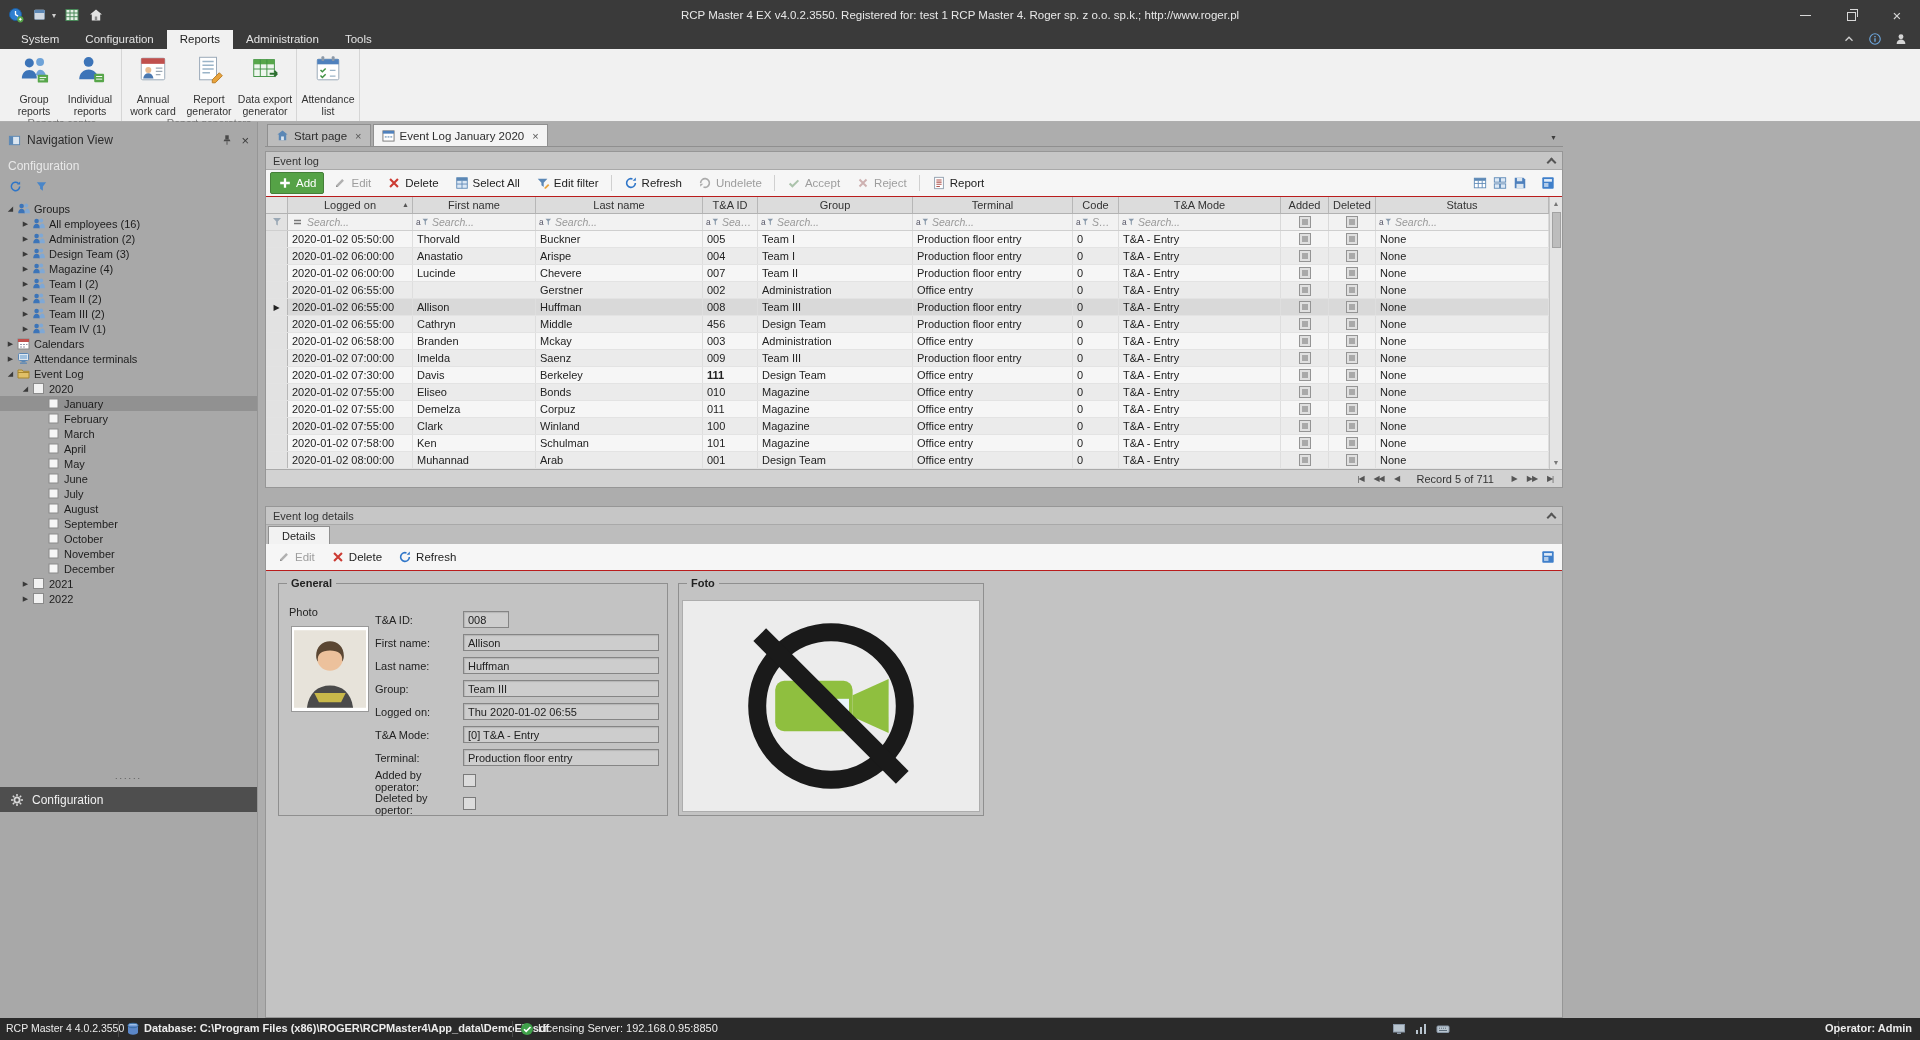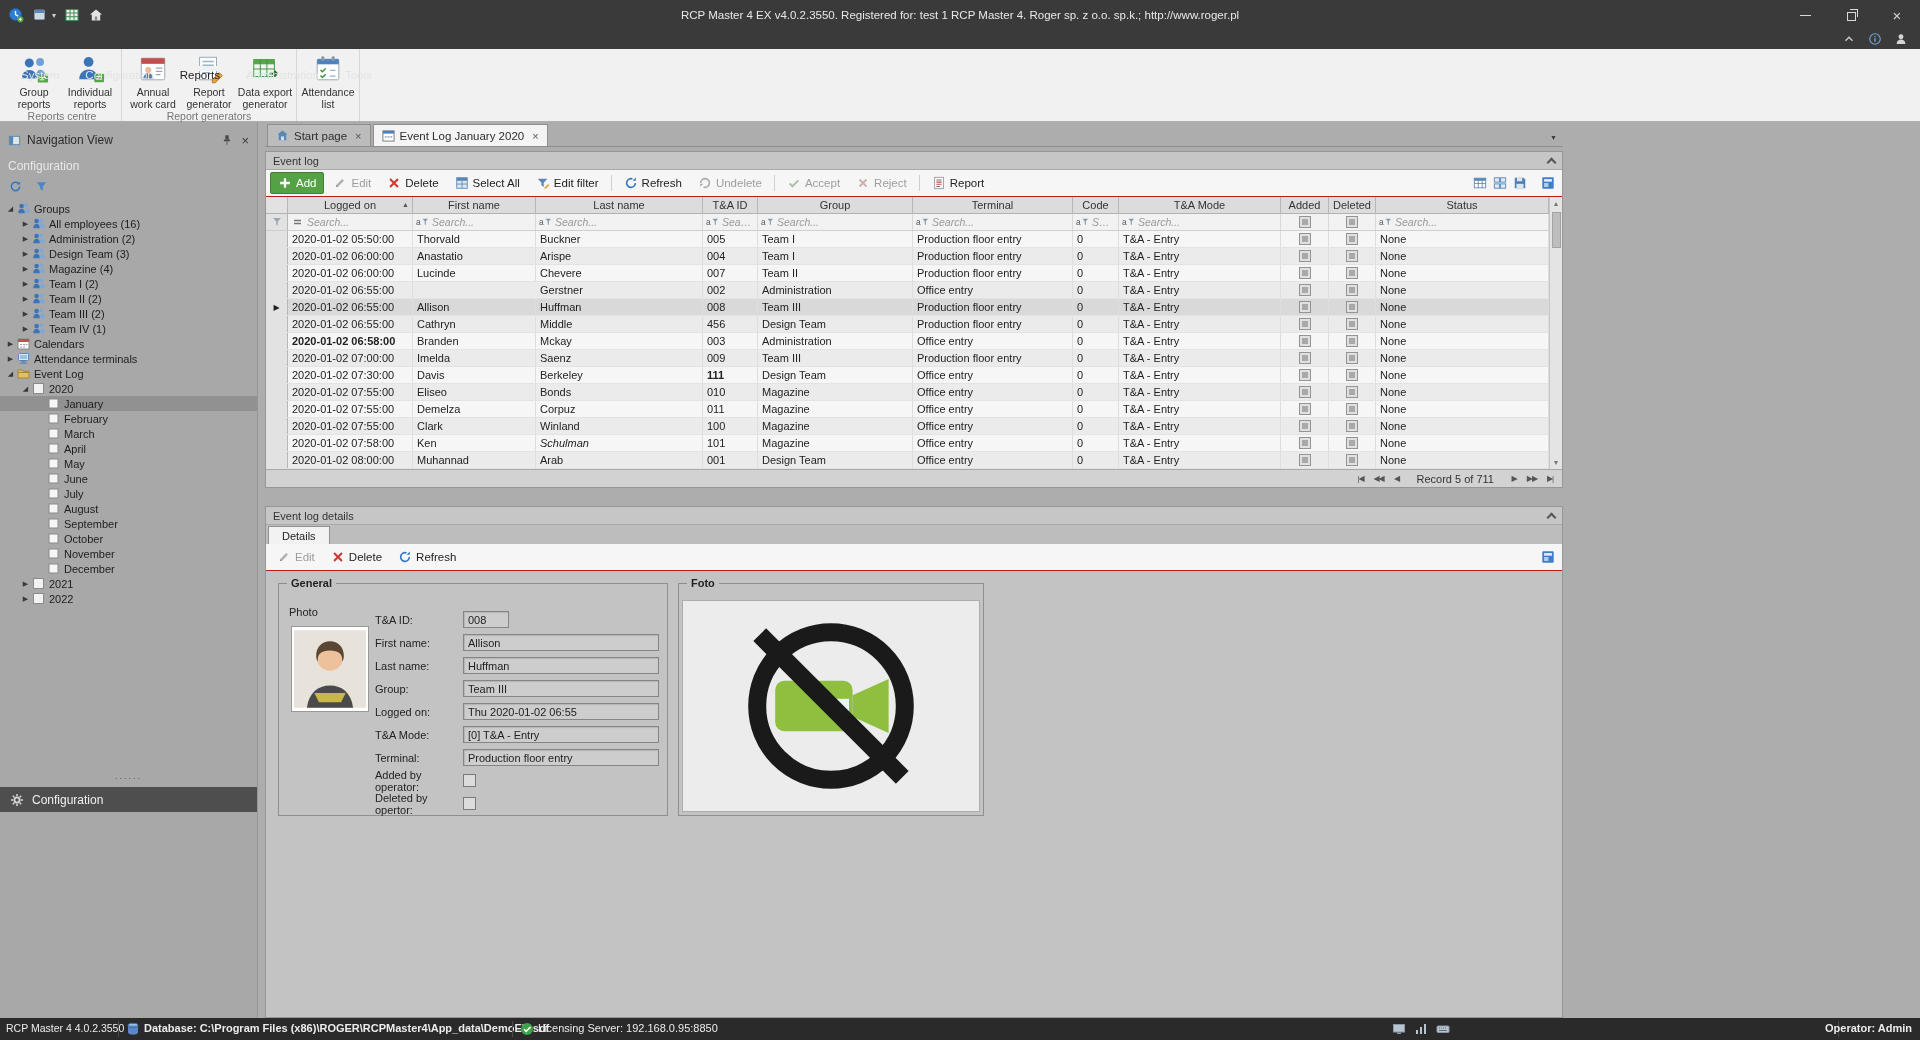--- a/index.html
+++ b/index.html
@@ -15,29 +15,29 @@
   .tb-dd{color:#cfcfcf;font-size:8px;margin-left:-4px;}
   .tb-title{width:100%;text-align:center;font-size:11.5px;color:#e8e8e8;}
   .win-controls{position:absolute;right:0;top:0;height:30px;display:flex;}
   .win-btn{width:46px;height:100%;display:flex;align-items:center;justify-content:center;color:#d8d8d8;font-size:15px;}
   .min-glyph{width:11px;height:1px;background:#d8d8d8;display:inline-block;}
   .restore-glyph{position:relative;width:9px;height:9px;border:1px solid #d8d8d8;display:inline-block;margin-top:3px;}
   .restore-glyph span{position:absolute;left:2px;top:-4px;width:8px;height:8px;border:1px solid #d8d8d8;border-left:none;border-bottom:none;}
 
   
   .menubar{height:19px;background:#3a3a3a;display:flex;align-items:stretch;padding-left:8px;position:relative;flex:none;}
-  .menu-item{padding:3px 13px 2px;font-size:11.5px;color:#e3e3e3;margin-top:36px;}
+  .menu-item{padding:3px 13px 2px;font-size:11.5px;color:#e3e3e3;}
   .menu-item.active{background:#f1f1f1;color:#1c1c1c;}
   .menubar-right{position:absolute;right:12px;top:2px;display:flex;gap:12px;align-items:center;}
 
   
   .ribbon{height:73px;background:#f1f1f1;border-bottom:1px solid #aeaeae;display:flex;align-items:stretch;padding-left:3px;flex:none;}
   .rb-group{display:flex;flex-direction:column;border-right:1px solid #d6d6d6;padding:2px 3px 0;}
   .rb-btns{display:flex;flex:1;}
-  .rb-btn{width:56px;display:flex;flex-direction:column;align-items:center;padding-top:3px;gap:2px;}
+  .rb-btn{width:56px;display:flex;flex-direction:column;align-items:center;padding-top:3px;gap:9px;}
   .rb-btn .ic{width:30px;height:30px;}
   .rb-lbl{font-size:10.5px;color:#333;text-align:center;line-height:1.15;}
   .rb-glabel{height:14px;font-size:10.5px;color:#767676;text-align:center;}
 
   
   .workspace{flex:1;display:flex;background:#adadad;overflow:hidden;justify-content:center;}
   .right-fill{flex:1;}
 
   
   .navpanel{width:258px;flex:none;background:#a8a8a8;border-right:1px solid #969696;display:flex;flex-direction:column;}
@@ -1024,21 +1024,21 @@
                   <div class="g-cell center" style="width: 48px; flex: 0 0 auto;">
                     <span class="grid-check"></span>
                   </div>
                   <div class="g-cell center" style="width: 47px; flex: 0 0 auto;">
                     <span class="grid-check"></span>
                   </div>
                   <div class="g-cell" style="flex: 1 1 0%;">None</div>
                 </div>
                 <div class="g-row">
                   <div class="g-ind"></div>
-                  <div class="g-cell" style="width: 125px; flex: 0 0 auto; font-weight: bold;">2020-01-02 06:58:00</div>
+                  <div class="g-cell" style="width: 125px; flex: 0 0 auto;">2020-01-02 06:58:00</div>
                   <div class="g-cell" style="width: 123px; flex: 0 0 auto;">Branden</div>
                   <div class="g-cell" style="width: 167px; flex: 0 0 auto;">Mckay</div>
                   <div class="g-cell" style="width: 55px; flex: 0 0 auto;">003</div>
                   <div class="g-cell" style="width: 155px; flex: 0 0 auto;">Administration</div>
                   <div class="g-cell" style="width: 160px; flex: 0 0 auto;">Office entry</div>
                   <div class="g-cell" style="width: 46px; flex: 0 0 auto;">0</div>
                   <div class="g-cell" style="width: 162px; flex: 0 0 auto;">T&amp;A - Entry</div>
                   <div class="g-cell center" style="width: 48px; flex: 0 0 auto;">
                     <span class="grid-check"></span>
                   </div>
@@ -1134,21 +1134,21 @@
                   </div>
                   <div class="g-cell center" style="width: 47px; flex: 0 0 auto;">
                     <span class="grid-check"></span>
                   </div>
                   <div class="g-cell" style="flex: 1 1 0%;">None</div>
                 </div>
                 <div class="g-row">
                   <div class="g-ind"></div>
                   <div class="g-cell" style="width: 125px; flex: 0 0 auto;">2020-01-02 07:58:00</div>
                   <div class="g-cell" style="width: 123px; flex: 0 0 auto;">Ken</div>
-                  <div class="g-cell" style="width: 167px; flex: 0 0 auto; font-style: italic;">Schulman</div>
+                  <div class="g-cell" style="width: 167px; flex: 0 0 auto;">Schulman</div>
                   <div class="g-cell" style="width: 55px; flex: 0 0 auto;">101</div>
                   <div class="g-cell" style="width: 155px; flex: 0 0 auto;">Magazine</div>
                   <div class="g-cell" style="width: 160px; flex: 0 0 auto;">Office entry</div>
                   <div class="g-cell" style="width: 46px; flex: 0 0 auto;">0</div>
                   <div class="g-cell" style="width: 162px; flex: 0 0 auto;">T&amp;A - Entry</div>
                   <div class="g-cell center" style="width: 48px; flex: 0 0 auto;">
                     <span class="grid-check"></span>
                   </div>
                   <div class="g-cell center" style="width: 47px; flex: 0 0 auto;">
                     <span class="grid-check"></span>

